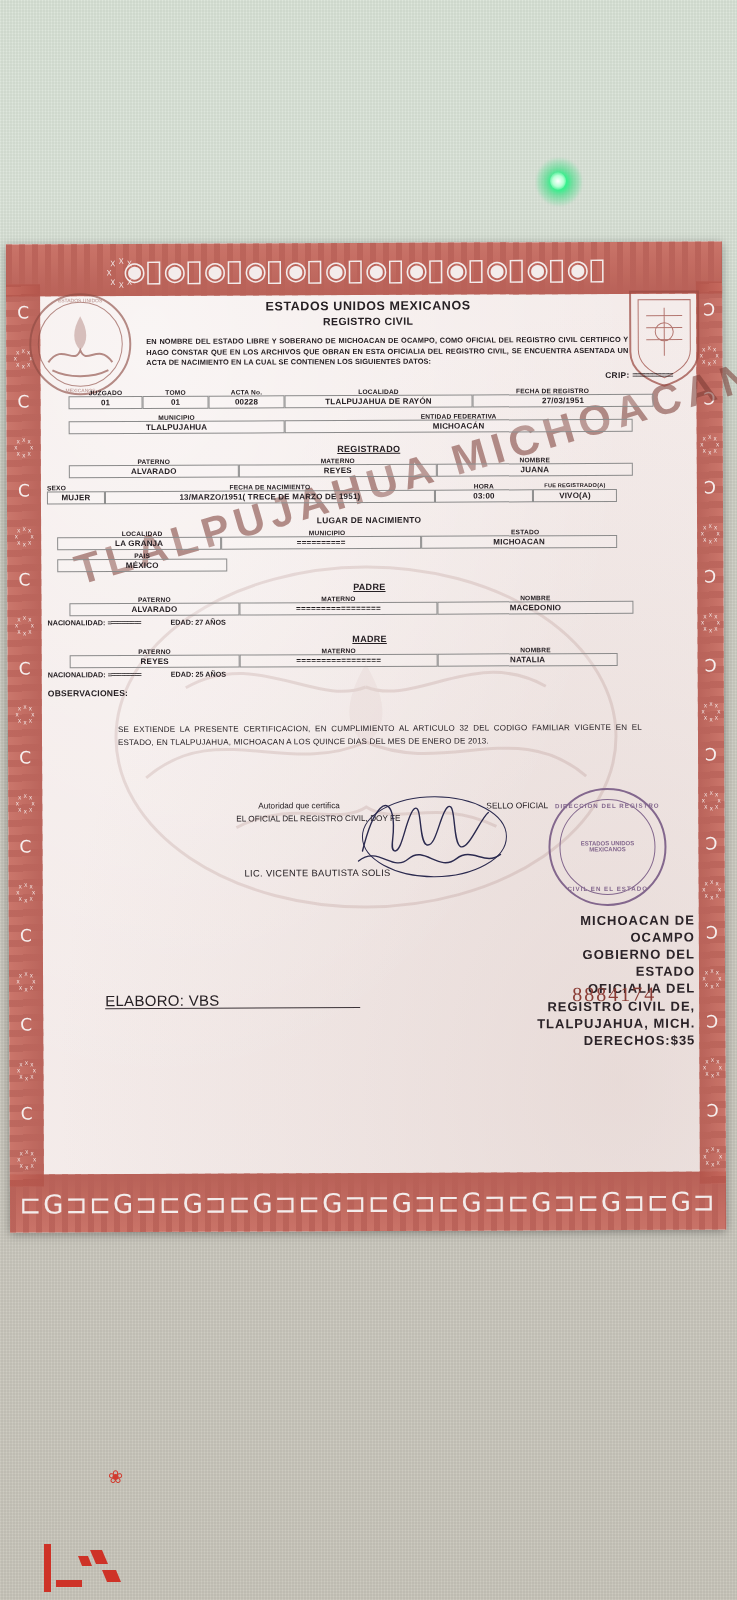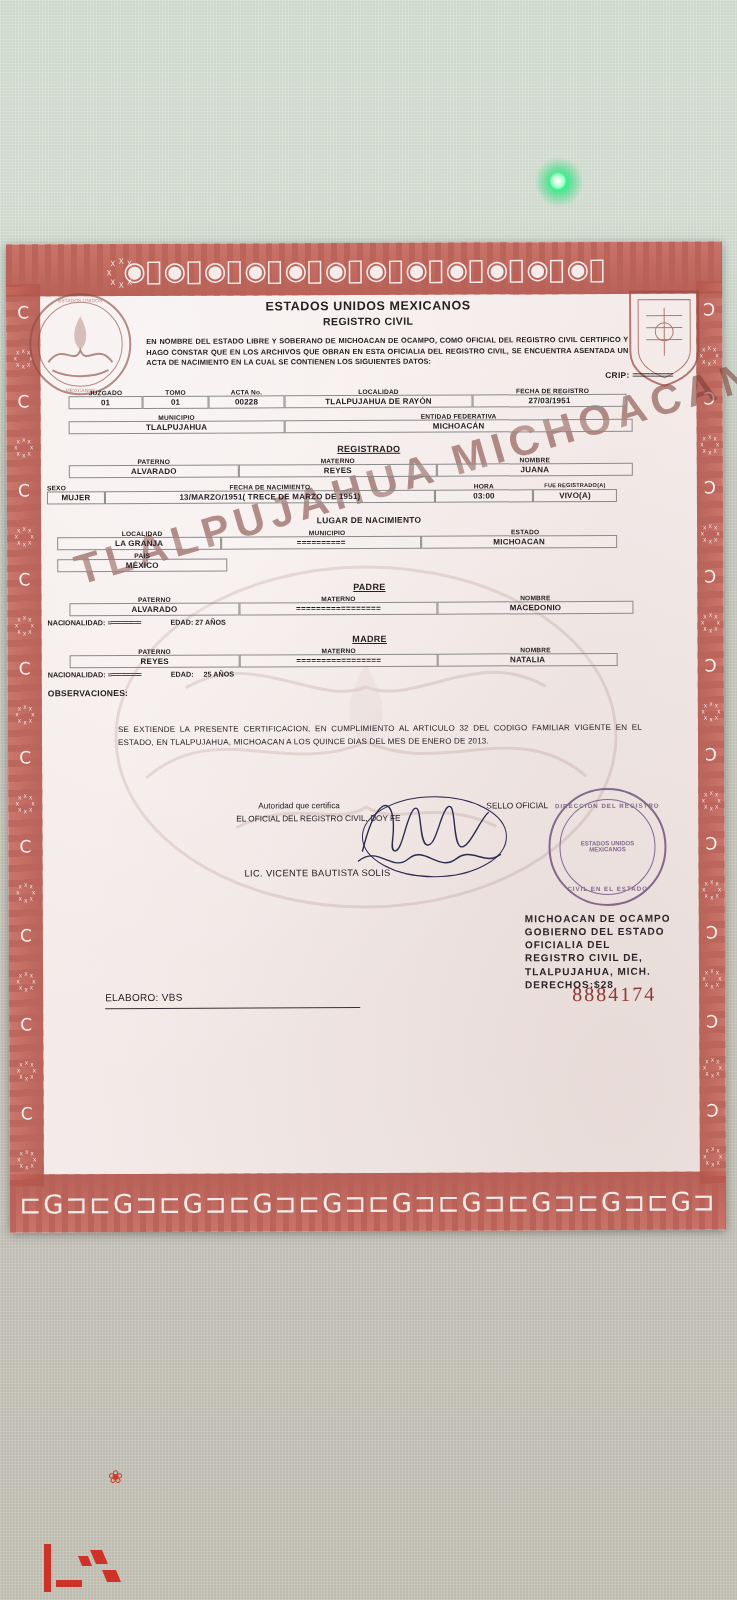--- a/index.html
+++ b/index.html
@@ -162,29 +162,29 @@
   .seal .s-top, .seal .s-bot{
     position:absolute; left:0; right:0; text-align:center; font-size:6.2px; font-weight:bold; letter-spacing:1px;
   }
   .seal .s-top{ top:12px; }
   .seal .s-bot{ bottom:12px; }
   .seal .s-mid{
     position:absolute; left:50%; top:50%; transform:translate(-50%,-50%);
     font-size:6px; text-align:center; line-height:1.1; width:70px; font-weight:bold;
   }
   .seal-lines{
-    position:absolute; left:476px; top:134px; width:170px; text-align:left;
-    font-size:10px; font-weight:bold; letter-spacing:1px; line-height:1.32; color:#2b2328;
+    position:absolute; left:476px; top:134px; width:170px; text-align:right;
+    font-size:13px; font-weight:bold; letter-spacing:1px; line-height:1.32; color:#2b2328;
   }
   .folio{
     position:absolute; left:480px; top:205px; width:170px; text-align:center;
     font-size:20px; color:#8a3b34; font-family:"Liberation Serif", serif; letter-spacing:2px;
   }
   .elaboro{
-    position:absolute; left:56px; top:212px; font-size:10px; font-weight:normal; letter-spacing:.3px;
+    position:absolute; left:56px; top:212px; font-size:15px; font-weight:normal; letter-spacing:.3px;
   }
   .elaboro-line{
     position:absolute; left:56px; top:228px; width:255px; border-bottom:1px solid #3a3237;
   }
   .signature{
     position:absolute; left:300px; top:10px; width:190px; height:95px; pointer-events:none;
   }
   .coat{
     position:absolute; left:22px; top:38px; width:104px; height:124px; opacity:.62;
   }
@@ -318,21 +318,21 @@
         <div class="lbl-out" style="width:66px">TOMO</div>
         <div class="lbl-out" style="width:76px">ACTA No.</div>
         <div class="lbl-out" style="width:188px">LOCALIDAD</div>
         <div class="lbl-out" style="width:160px">FECHA DE REGISTRO</div>
       </div>
       <div class="values" style="padding-left:22px">
         <div class="bx" style="width:74px">01</div>
         <div class="bx" style="width:66px">01</div>
         <div class="bx" style="width:76px">00228</div>
         <div class="bx" style="width:188px">TLALPUJAHUA DE RAYÓN</div>
-        <div class="bx" style="width:154px">27/03/1951</div>
+        <div class="bx" style="width:181px">27/03/1951</div>
       </div>
     </div>
 
     <div style="margin-top:5px">
       <div class="labels" style="padding-left:22px">
         <div class="lbl-out" style="width:216px">MUNICIPIO</div>
         <div class="lbl-out" style="width:348px">ENTIDAD FEDERATIVA</div>
       </div>
       <div class="values" style="padding-left:22px">
         <div class="bx" style="width:216px">TLALPUJAHUA</div>
@@ -420,21 +420,21 @@
       <div class="values" style="padding-left:22px">
         <div class="bx" style="width:170px">REYES</div>
         <div class="bx redact" style="width:198px">=================</div>
         <div class="bx" style="width:180px">NATALIA</div>
       </div>
     </div>
     <div class="inline">
       <span>NACIONALIDAD:</span>
       <span class="redact" style="margin-left:2px">==========</span>
       <span style="margin-left:30px">EDAD:</span>
-      <span style="margin-left:10px">25 AÑOS</span>
+      <span style="margin-left:2px">25 AÑOS</span>
     </div>
 
     <div class="obs">OBSERVACIONES:</div>
 
     <div class="legal">SE  EXTIENDE  LA  PRESENTE  CERTIFICACION,  EN  CUMPLIMIENTO  AL  ARTICULO   32   DEL  CODIGO FAMILIAR  VIGENTE  EN  EL  ESTADO,  EN TLALPUJAHUA, MICHOACAN A LOS  QUINCE DIAS DEL MES DE ENERO DE 2013.</div>
 
     <div class="sig-area">
       <div class="auth">Autoridad que certifica</div>
       <div class="auth2">EL OFICIAL DEL REGISTRO CIVIL, DOY FE</div>
       <div class="officer">LIC. VICENTE BAUTISTA SOLIS</div>
@@ -453,21 +453,21 @@
         <div class="s-mid">ESTADOS UNIDOS MEXICANOS</div>
         <div class="s-bot">CIVIL EN EL ESTADO</div>
       </div>
 
       <div class="seal-lines">
         <div>MICHOACAN DE OCAMPO</div>
         <div>GOBIERNO DEL ESTADO</div>
         <div>OFICIALIA DEL</div>
         <div>REGISTRO CIVIL DE,</div>
         <div>TLALPUJAHUA, MICH.</div>
-        <div>DERECHOS:$28</div>
+        <div>DERECHOS:$35</div>
       </div>
 
       <div class="folio">8884174</div>
 
       <div class="elaboro">ELABORO: VBS</div>
       <div class="elaboro-line"></div>
     </div>
 
   </div>
 </div>

